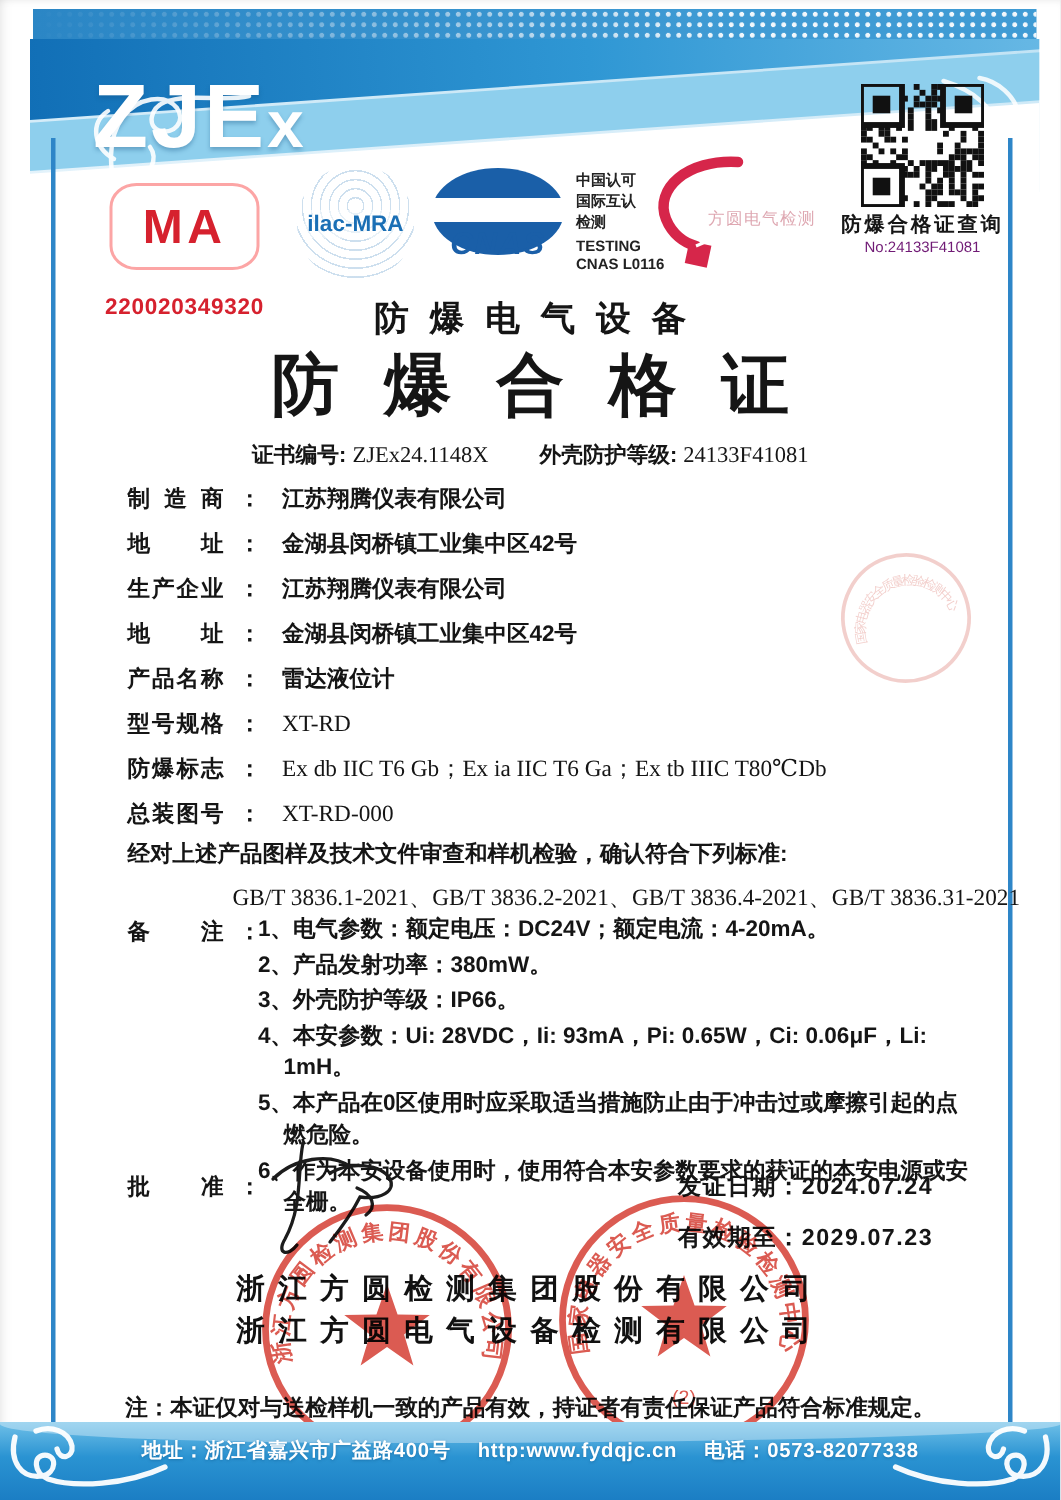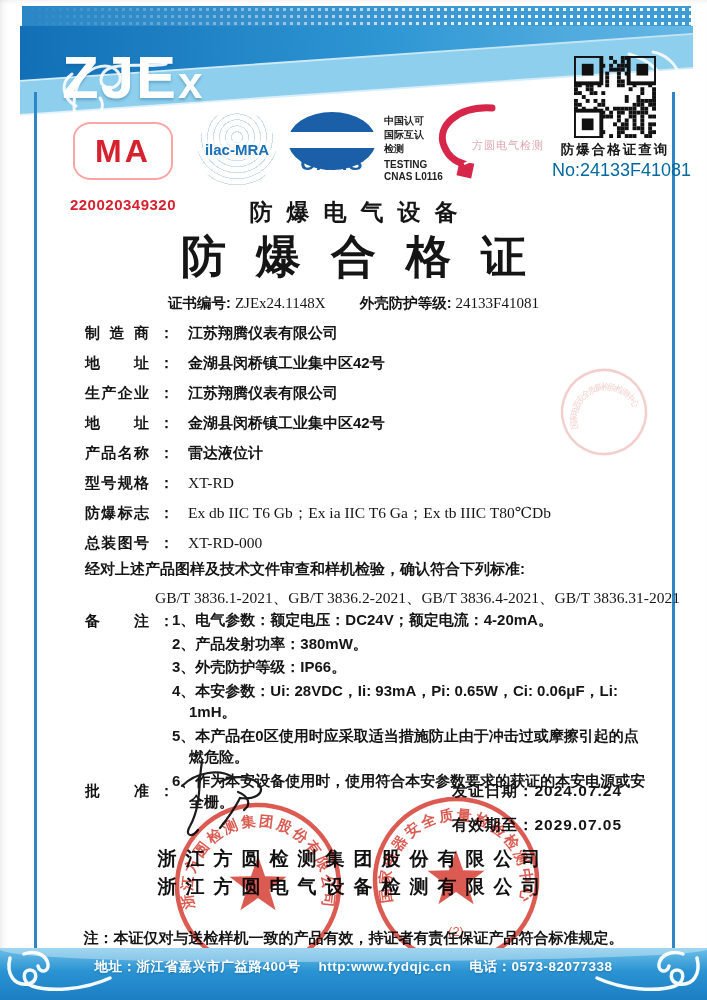--- a/index.html
+++ b/index.html
@@ -53,21 +53,21 @@
   .cnas-side{padding-top:2px;}
   .cnas-cn{font-size:10px;font-weight:bold;line-height:14px;color:#222;}
   .cnas-en{font-size:10px;font-weight:bold;color:#222;margin-top:3px;line-height:12px;}
 
   .fy{position:absolute;left:420px;top:100px;width:150px;height:90px;}
   .fy-caption{position:absolute;left:52px;top:38px;font-size:11px;color:rgba(205,120,135,.65);letter-spacing:1px;}
 
   .qr{position:absolute;left:552px;top:56px;width:126px;text-align:center;}
   .qr svg{display:block;margin:0 auto;}
   .qr-caption{font-size:13.5px;font-weight:bold;color:#161616;margin-top:3px;letter-spacing:2px;}
-  .qr-no{font-size:18px;color:#0369a1;margin-top:1px;}
+  .qr-no{font-size:10px;color:#701a75;margin-top:1px;}
 
   
   .subtitle{position:absolute;top:197px;left:0;right:0;text-align:center;font-size:23px;font-weight:bold;
         letter-spacing:14px;text-indent:14px;}
   .main-title{position:absolute;top:227px;left:0;right:0;text-align:center;font-size:45px;font-weight:bold;
         letter-spacing:30px;text-indent:30px;}
   .certline{position:absolute;top:294px;left:0;right:0;text-align:center;font-size:14.5px;font-weight:bold;}
   .certline .serif{font-size:15px;}
   .certline .gap{display:inline-block;width:26px;}
 
@@ -362,21 +362,21 @@
   <div class="approve-colon">：</div>
   <svg class="signature" width="115" height="92" viewBox="0 0 115 92">
     <g fill="none" stroke="#1c1c1c" stroke-width="2.2" stroke-linecap="round">
       <path d="M14,36 C28,22 52,18 66,28"></path>
       <path d="M34,12 C30,32 34,54 22,76 C16,86 24,88 30,80"></path>
       <path d="M52,32 C66,24 86,26 92,36 C96,44 86,50 72,48 C66,60 60,68 52,78"></path>
       <path d="M70,42 C80,46 84,54 76,60"></path>
     </g>
   </svg>
   <div class="date-issue"><span>发证日期：</span><span>2024.07.24</span></div>
-  <div class="date-valid"><span>有效期至：</span><span>2029.07.05</span></div>
+  <div class="date-valid"><span>有效期至：</span><span>2029.07.23</span></div>
 
   <div class="issuer iss-0">浙江方圆检测集团股份有限公司</div>
   <div class="issuer iss-1">浙江方圆电气设备检测有限公司</div>
   <div class="note-line">注：本证仅对与送检样机一致的产品有效，持证者有责任保证产品符合标准规定。</div>
 
   <svg class="ghost-stamp" width="112" height="100" viewBox="0 0 112 100">
     <g transform="translate(56,48) rotate(-18)" opacity="0.28">
       <circle r="42" fill="none" stroke="#d3554a" stroke-width="2.5"></circle>
       <path id="ghostArc" d="M -30,8 A 30,30 0 0 1 30,8" fill="none"></path>
       <text font-size="8.5" fill="#d3554a"><textPath href="#ghostArc" textLength="92">国家电器安全质量检验检测中心</textPath></text>

